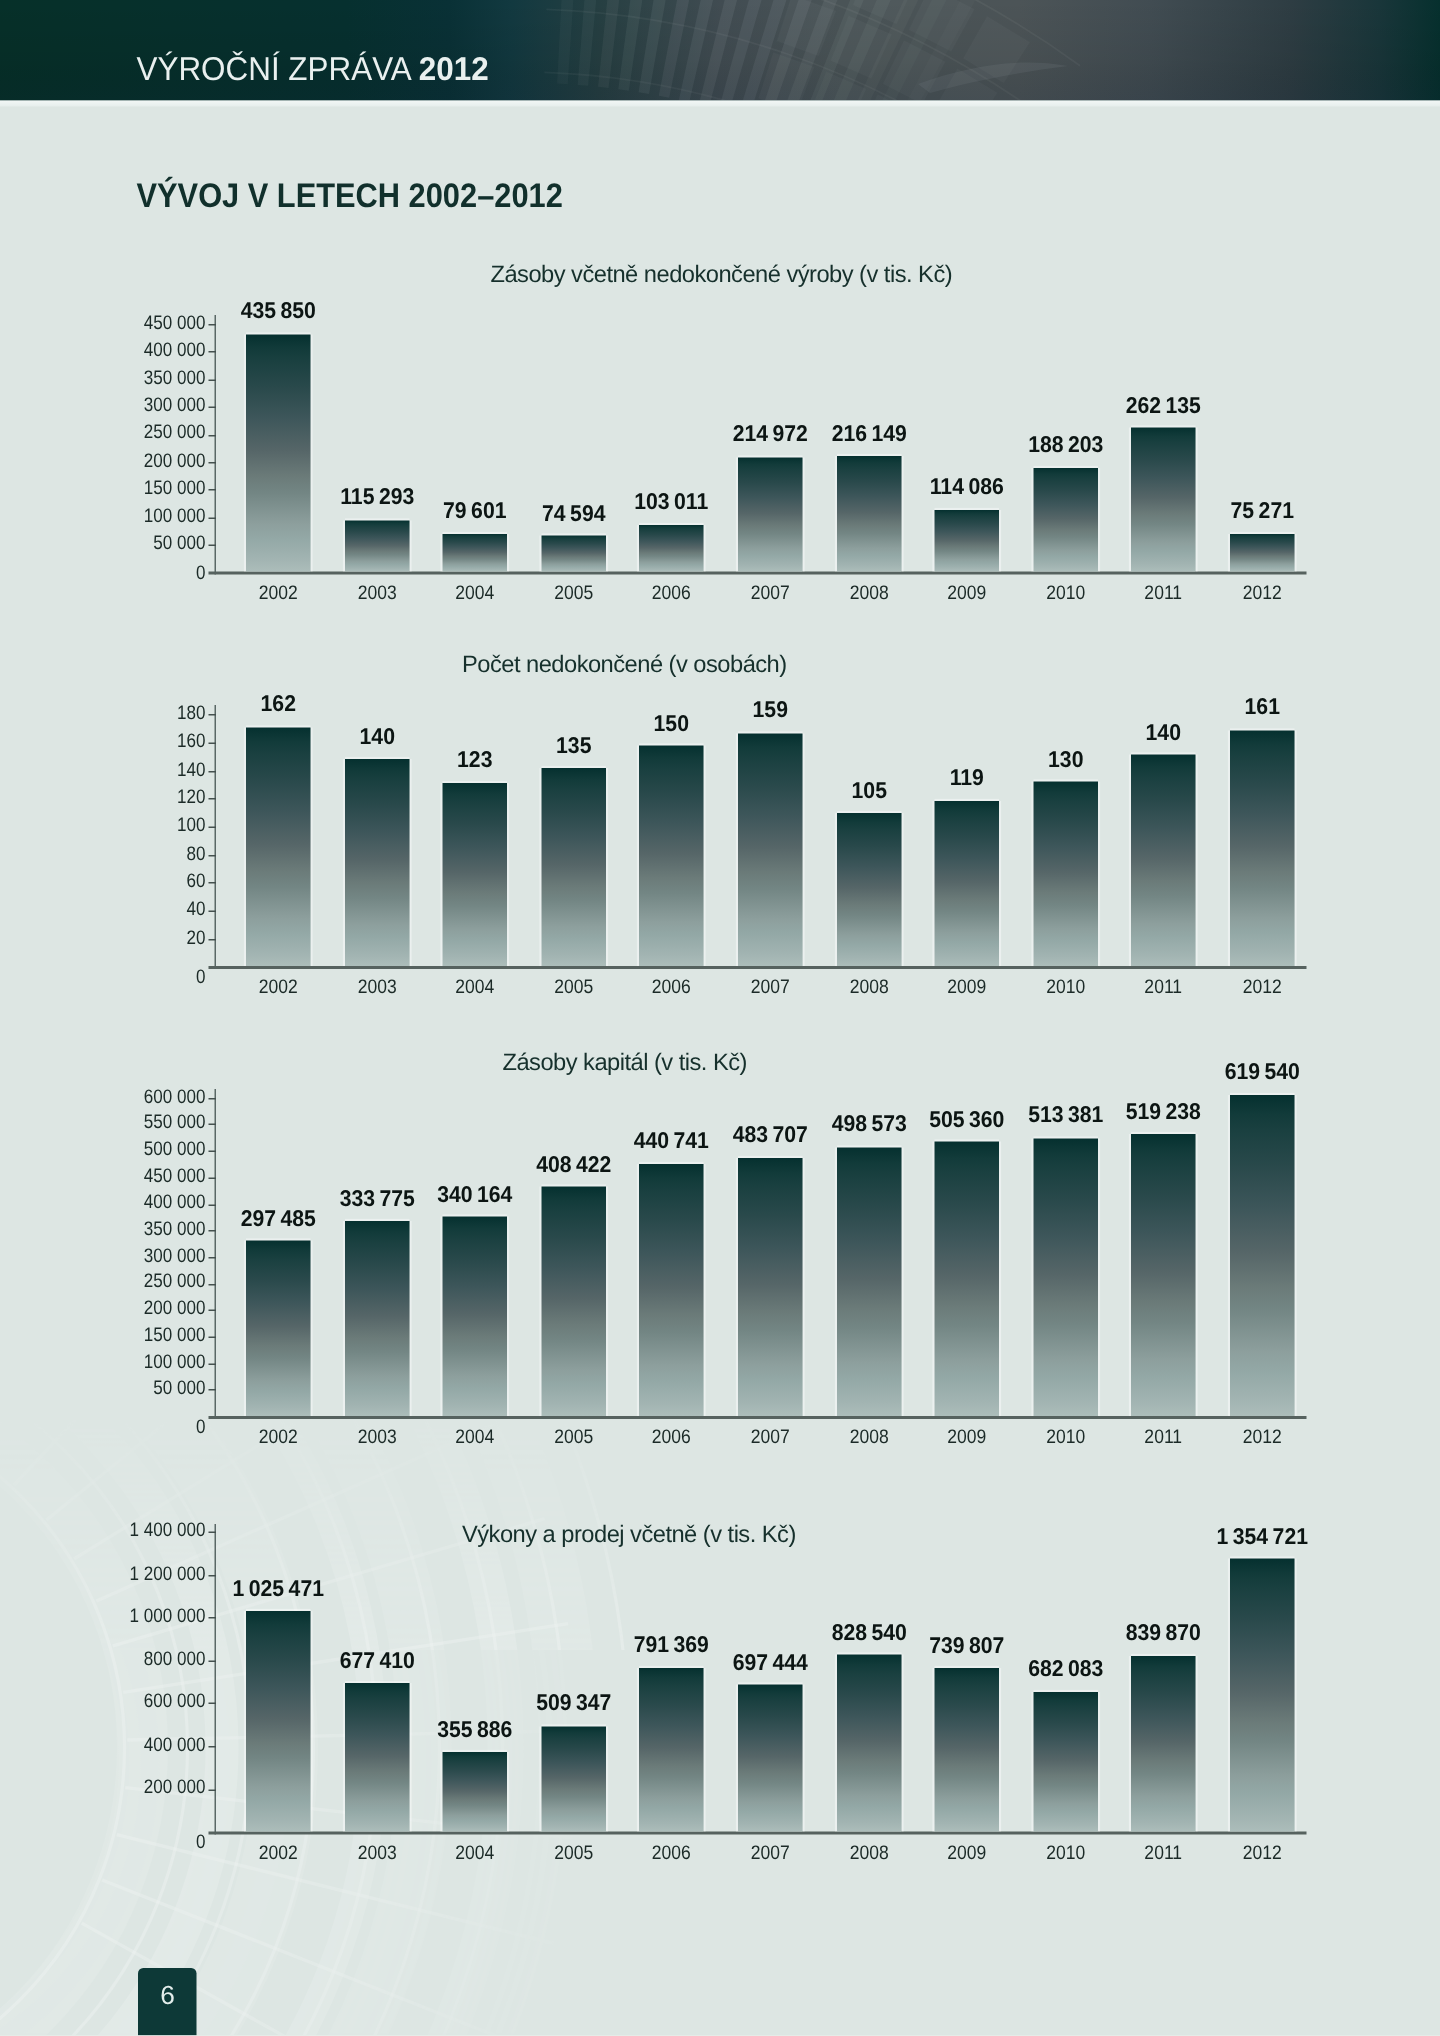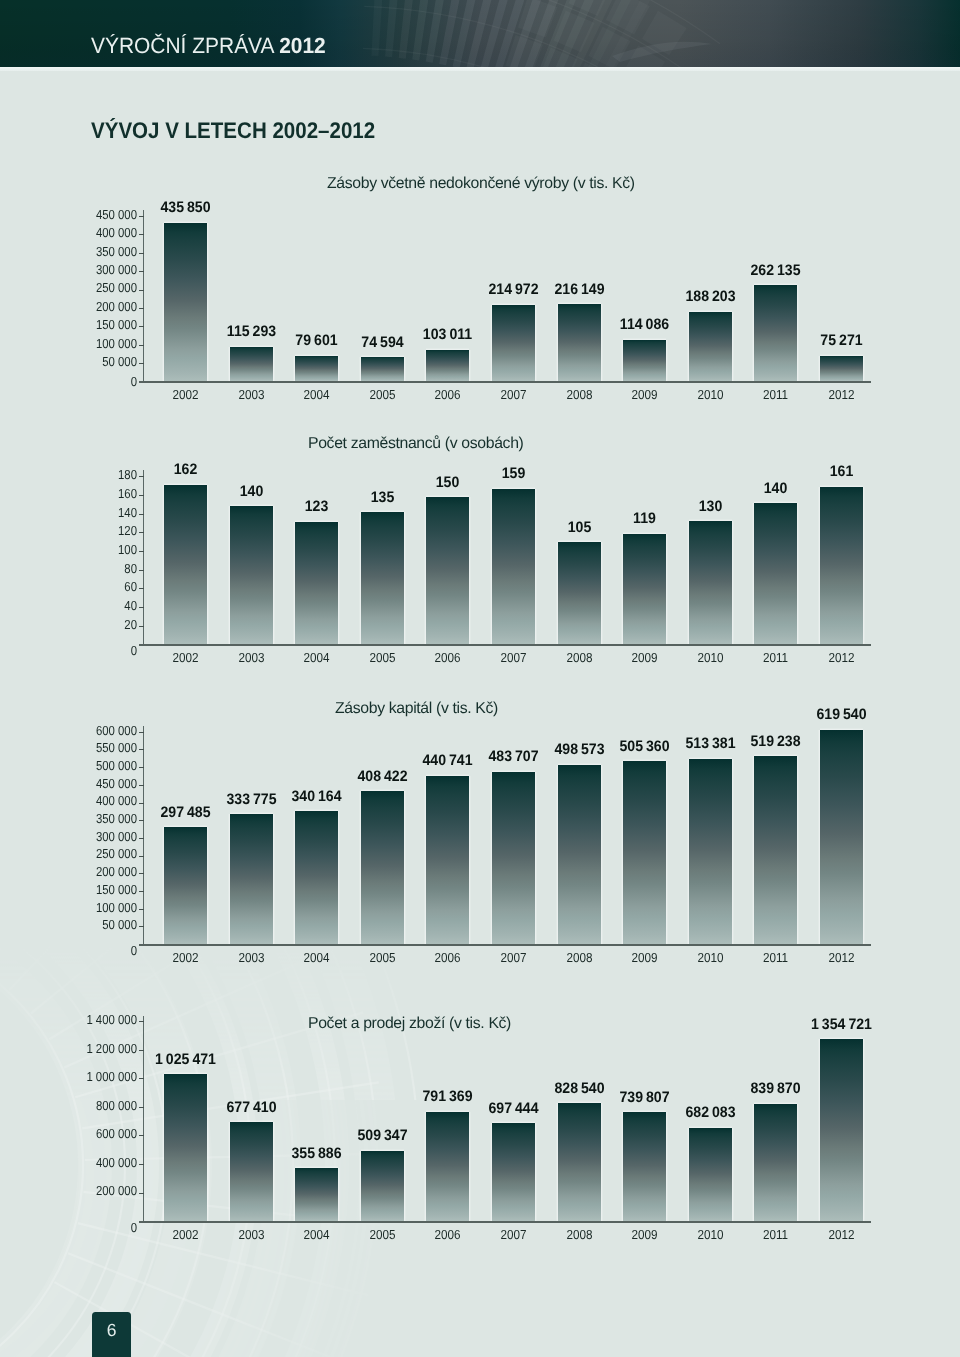--- a/index.html
+++ b/index.html
@@ -234,21 +234,21 @@
         <div class="vlab" style="left:648.8px;top:289.40000000000003px;width:123px">188 203</div>
         <div class="xlab" style="left:668.8px;top:388.4px;width:83px">2010</div>
         <div class="bar" style="left:754.4px;top:285.3px;width:43px;height:96.09999999999997px"></div>
         <div class="vlab" style="left:714.4px;top:262.90000000000003px;width:123px">262 135</div>
         <div class="xlab" style="left:734.4px;top:388.4px;width:83px">2011</div>
         <div class="bar" style="left:820px;top:355.8px;width:43px;height:25.599999999999966px"></div>
         <div class="vlab" style="left:780px;top:333.40000000000003px;width:123px">75 271</div>
         <div class="xlab" style="left:800px;top:388.4px;width:83px">2012</div>
       </div>
       <div class="chart" style="left: 0px; top: 0px; width: 960px; height: 1357px;">
-        <div class="ctitle" style="left:308px;top:436.2px">Počet zaměstnanců (v osobách)</div>
+        <div class="ctitle" style="left:308px;top:436.2px">Počet nedokončené (v osobách)</div>
         <div class="axis-v" style="left:143px;top:469.5px;height:176.19999999999996px"></div>
         <div class="axis-h" style="left:139px;top:644.3px;width:732px"></div>
         <div class="tick" style="left:139px;top:476px"></div>
         <div class="ytl" style="left:65px;top:468.29999999999995px;width:72px">180</div>
         <div class="tick" style="left:139px;top:495px"></div>
         <div class="ytl" style="left:65px;top:486.9555555555555px;width:72px">160</div>
         <div class="tick" style="left:139px;top:514px"></div>
         <div class="ytl" style="left:65px;top:505.6111111111111px;width:72px">140</div>
         <div class="tick" style="left:139px;top:532px"></div>
         <div class="ytl" style="left:65px;top:524.2666666666667px;width:72px">120</div>
@@ -354,21 +354,21 @@
         <div class="vlab" style="left:648.8px;top:736.1px;width:123px">513 381</div>
         <div class="xlab" style="left:668.8px;top:951px;width:83px">2010</div>
         <div class="bar" style="left:754.4px;top:756.4px;width:43px;height:187.60000000000002px"></div>
         <div class="vlab" style="left:714.4px;top:734px;width:123px">519 238</div>
         <div class="xlab" style="left:734.4px;top:951px;width:83px">2011</div>
         <div class="bar" style="left:820px;top:729.7px;width:43px;height:214.29999999999995px"></div>
         <div class="vlab" style="left:780px;top:707.3000000000001px;width:123px">619 540</div>
         <div class="xlab" style="left:800px;top:951px;width:83px">2012</div>
       </div>
       <div class="chart" style="left: 0px; top: 0px; width: 960px; height: 1357px;">
-        <div class="ctitle" style="left:308px;top:1016.2px">Počet a prodej zboží (v tis. Kč)</div>
+        <div class="ctitle" style="left:308px;top:1016.2px">Výkony a prodej včetně (v tis. Kč)</div>
         <div class="axis-v" style="left:143px;top:1015.5px;height:206.99999999999991px"></div>
         <div class="axis-h" style="left:139px;top:1221.1px;width:732px"></div>
         <div class="tick" style="left:139px;top:1021px"></div>
         <div class="ytl" style="left:65px;top:1013.1px;width:72px">1 400 000</div>
         <div class="tick" style="left:139px;top:1050px"></div>
         <div class="ytl" style="left:65px;top:1041.657142857143px;width:72px">1 200 000</div>
         <div class="tick" style="left:139px;top:1078px"></div>
         <div class="ytl" style="left:65px;top:1070.2142857142858px;width:72px">1 000 000</div>
         <div class="tick" style="left:139px;top:1107px"></div>
         <div class="ytl" style="left:65px;top:1098.7714285714287px;width:72px">800 000</div>

